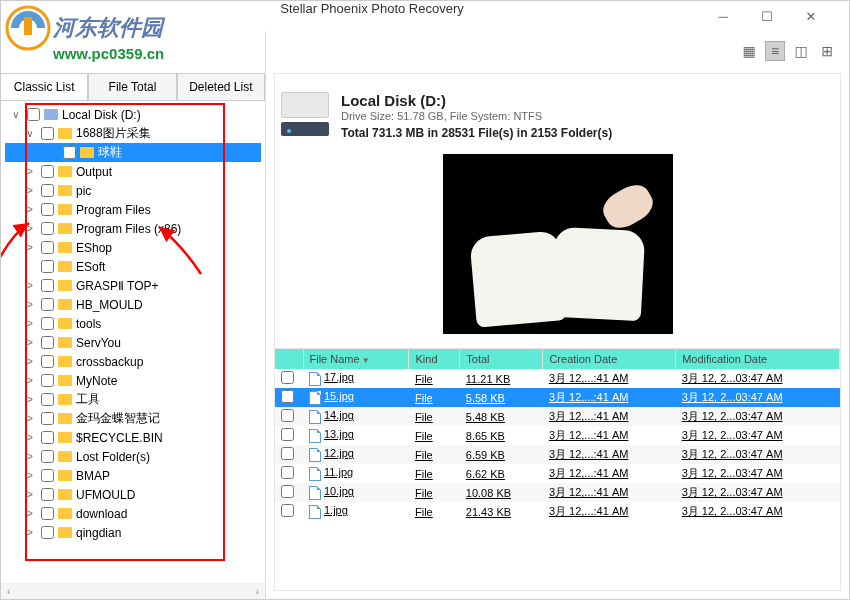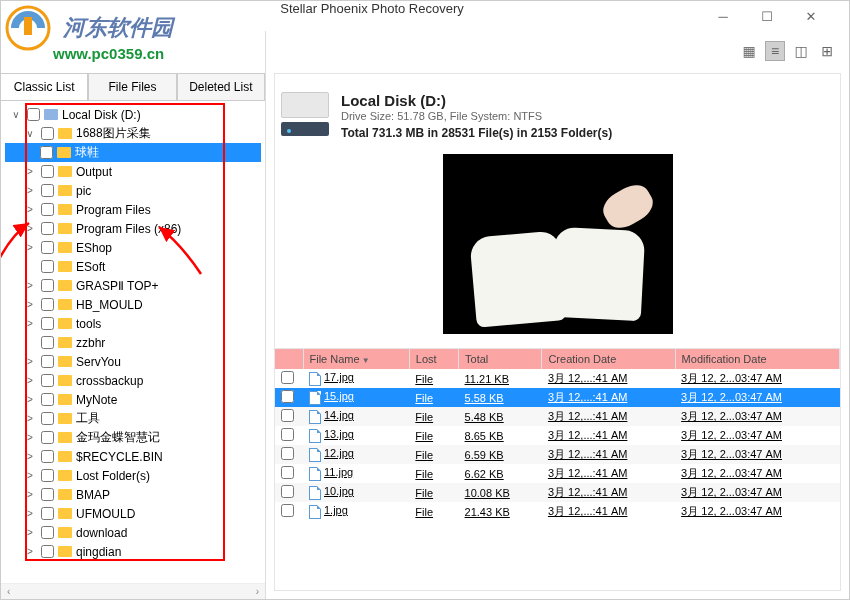--- a/index.html
+++ b/index.html
@@ -7,21 +7,21 @@
 
     .titlebar { height: 30px; display: flex; padding: 0 16px; background: #fff; }
     .titlebar .back-btn { width: 26px; height: 26px; display: flex; align-items: center; justify-content: center; color: #888; font-size: 18px; }
     .titlebar .title { flex: 1; text-align: center; color: #333; font-size: 13px; }
     .window-controls { display: flex; }
     .window-controls div { width: 44px; height: 30px; display: flex; align-items: center; justify-content: center; color: #666; font-size: 13px; }
 
     .watermark { position: absolute; top: 4px; left: 4px; z-index: 5; }
     .wm-top { display: flex; align-items: center; }
     .wm-icon { width: 46px; height: 46px; display: inline-block; }
-    .wm-text { font-size: 22px; font-weight: bold; color: #5e7bb0; margin-left: 12px; font-style: italic; }
+    .wm-text { font-size: 22px; font-weight: bold; color: #5e7bb0; margin-left: 2px; font-style: italic; }
     .wm-url { color: #18963a; font-size: 15px; font-weight: bold; margin-left: 48px; margin-top: -6px; }
 
     .toolbar-right { position: absolute; right: 12px; top: 40px; display: flex; gap: 6px; }
     .toolbar-right .tool { width: 20px; height: 20px; display: flex; align-items: center; justify-content: center; color: #666; font-size: 14px; border: 1px solid transparent; }
     .toolbar-right .tool.active { background: #d0d0d0; border: 1px solid #aaa; }
 
     .main { display: flex; height: calc(100% - 30px); }
 
     .left-panel { width: 265px; border-right: 1px solid #ddd; display: flex; flex-direction: column; }
     .tabs { display: flex; border-bottom: 1px solid #ccc; margin-top: 42px; }
@@ -33,21 +33,21 @@
     .tree-highlight-box { position: absolute; left: 24px; top: 2px; width: 200px; height: 458px; border: 2px solid red; pointer-events: none; z-index: 3; }
     .tree { padding: 2px 4px; font-size: 12px; }
     .tree-row { display: flex; align-items: center; height: 19px; white-space: nowrap; }
     .tree-row.selected { background: #1e90ff; color: #fff; }
     .tree-row .expander { width: 14px; display: inline-block; text-align: center; color: #666; font-size: 10px; }
     .tree-row input[type="checkbox"] { margin: 0 4px; }
     .folder-icon { width: 14px; height: 11px; background: #ffc83d; display: inline-block; margin-right: 4px; border-radius: 1px; }
     .drive-icon { width: 14px; height: 11px; background: #8db4e2; display: inline-block; margin-right: 4px; border-radius: 1px; }
     .indent-0 { padding-left: 4px; }
     .indent-1 { padding-left: 18px; }
-    .indent-2 { padding-left: 17px; }
+    .indent-2 { padding-left: 40px; }
     .tree-row.selected .folder-icon { background: #ffc83d; }
 
     .right-panel { flex: 1; display: flex; flex-direction: column; padding: 6px 8px 8px 8px; }
     .disk-header { display: flex; align-items: flex-start; padding: 18px 6px 8px 6px; border: 1px solid #e5e5e5; border-bottom: none; margin-top: 36px; }
     .disk-icon { width: 48px; height: 48px; margin-right: 12px; position: relative; }
     .disk-icon .dtop { width: 48px; height: 26px; background: #e8e8e8; border: 1px solid #ccc; border-radius: 2px; }
     .disk-icon .dbot { width: 48px; height: 14px; background: #3b4a5c; margin-top: 4px; border-radius: 2px; position: relative; }
     .disk-icon .dbot::after { content: ''; position: absolute; left: 6px; bottom: 3px; width: 4px; height: 4px; background: #4fc3f7; border-radius: 50%; }
     .disk-info .disk-name { font-size: 15px; font-weight: bold; color: #222; }
     .disk-info .disk-sub { font-size: 11px; color: #666; margin-top: 1px; }
@@ -55,21 +55,21 @@
 
     .preview-pane { border: 1px solid #e5e5e5; border-top: none; border-bottom: none; padding: 6px 0 10px 0; text-align: center; }
     .preview-img { width: 230px; height: 180px; background: #000; display: inline-block; position: relative; overflow: hidden; }
     .shoe { position: absolute; width: 90px; height: 90px; background: #f5f5ef; border-radius: 20px 20px 8px 8px; }
     .shoe.s1 { left: 30px; bottom: 10px; transform: rotate(-5deg); }
     .shoe.s2 { left: 110px; bottom: 15px; transform: rotate(3deg); }
     .hand { position: absolute; right: 20px; top: 35px; width: 50px; height: 35px; background: #f0d8c8; border-radius: 40%; transform: rotate(-30deg); }
 
     .file-table { flex: 1; border: 1px solid #e5e5e5; overflow: auto; font-size: 11px; }
     .file-table table { width: 100%; border-collapse: collapse; }
-    .file-table th { background: #fca5a5; text-align: left; padding: 4px 6px; border-right: 1px solid #e0e0e0; font-weight: normal; color: #444; font-size: 11px; }
+    .file-table th { background: #5eead4; text-align: left; padding: 4px 6px; border-right: 1px solid #e0e0e0; font-weight: normal; color: #444; font-size: 11px; }
     .file-table th .sort-arrow { font-size: 8px; color: #666; margin-left: 2px; }
     .file-table td { padding: 2px 6px; border-bottom: 0px; text-decoration: underline; }
     .file-table tr.selected td { background: #1e90ff; color: #fff; }
     .file-table tr.alt td { background: #f7f7f7; }
     .file-icon { width: 12px; height: 14px; background: #fff; border: 1px solid #5b9bd5; display: inline-block; vertical-align: middle; margin-right: 3px; position: relative; }
     .file-icon::after { content: ''; position: absolute; right: -1px; top: -1px; border-top: 4px solid #fff; border-left: 4px solid #5b9bd5; }
 
     .footer { height: 50px; display: flex; justify-content: flex-end; align-items: center; padding-right: 6px; border-top: 1px solid #eee; }
     .recover-btn { width: 110px; height: 30px; background: #1e90ff; color: #fff; border: none; font-size: 13px; cursor: pointer; }
 
@@ -110,21 +110,21 @@
   <div class="tool active">≡</div>
   <div class="tool">◫</div>
   <div class="tool">⊞</div>
 </div>
 
 <div class="main">
 
   <div class="left-panel">
     <div class="tabs">
       <div class="tab active">Classic List</div>
-      <div class="tab">File Files</div>
+      <div class="tab">File Total</div>
       <div class="tab">Deleted List</div>
     </div>
     <div class="tree-wrap">
       <div class="tree-highlight-box"></div>
       <div class="tree" id="tree-container">
           <div class="tree-row indent-0">
             <span class="expander">∨</span>
             <input type="checkbox" style="">
             <span class="drive-icon"></span>
             <span>Local Disk (D:)</span>
@@ -187,26 +187,20 @@
             <span class="expander">&gt;</span>
             <input type="checkbox" style="">
             <span class="folder-icon"></span>
             <span>HB_MOULD</span>
           </div>
           <div class="tree-row indent-1">
             <span class="expander">&gt;</span>
             <input type="checkbox" style="">
             <span class="folder-icon"></span>
             <span>tools</span>
-          </div>
-          <div class="tree-row indent-1">
-            <span class="expander"></span>
-            <input type="checkbox" style="">
-            <span class="folder-icon"></span>
-            <span>zzbhr</span>
           </div>
           <div class="tree-row indent-1">
             <span class="expander">&gt;</span>
             <input type="checkbox" style="">
             <span class="folder-icon"></span>
             <span>ServYou</span>
           </div>
           <div class="tree-row indent-1">
             <span class="expander">&gt;</span>
             <input type="checkbox" style="">
@@ -295,21 +289,21 @@
         <div class="hand"></div>
       </div>
     </div>
 
     <div class="file-table">
       <table>
         <thead>
           <tr>
             <th style="width:28px;"></th>
             <th><span>File Name</span><span class="sort-arrow">▼</span></th>
-            <th>Lost</th>
+            <th>Kind</th>
             <th>Total</th>
             <th>Creation Date</th>
             <th>Modification Date</th>
           </tr>
         </thead>
         <tbody id="file-body">
             <tr class="">
               <td><input type="checkbox" style=""></td>
               <td><span class="file-icon"></span><span>17.jpg</span></td>
               <td>File</td>

